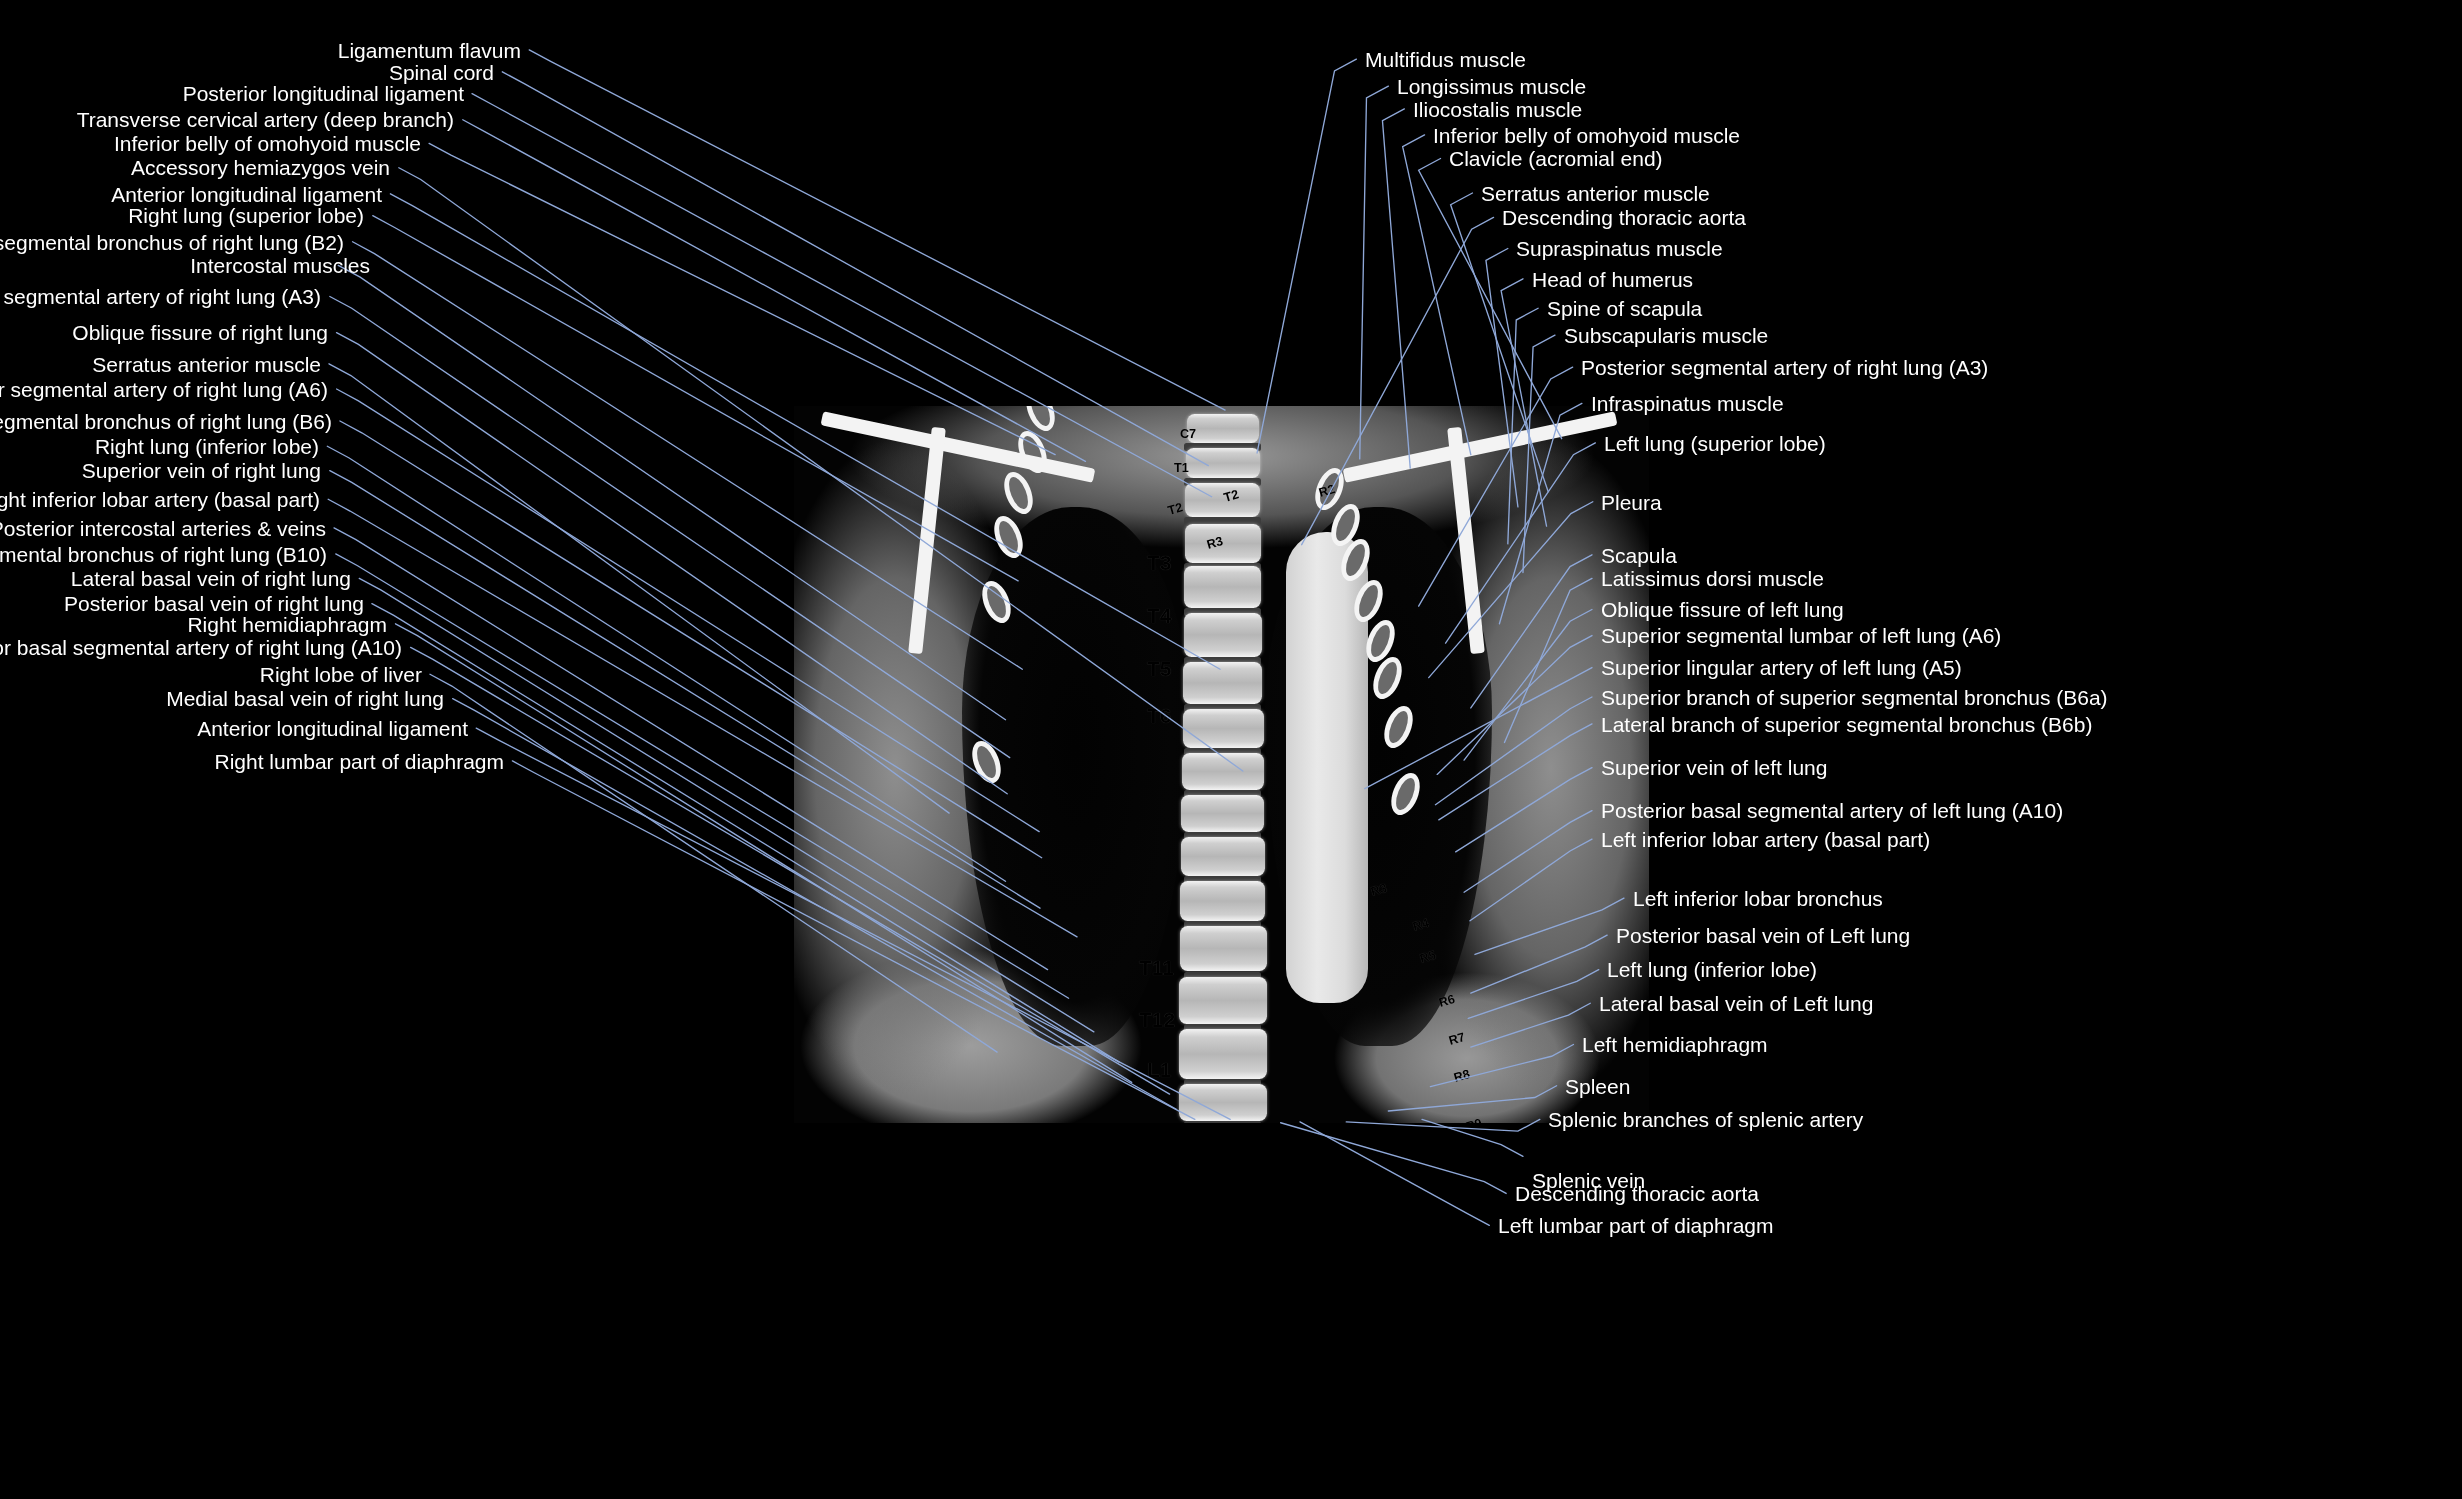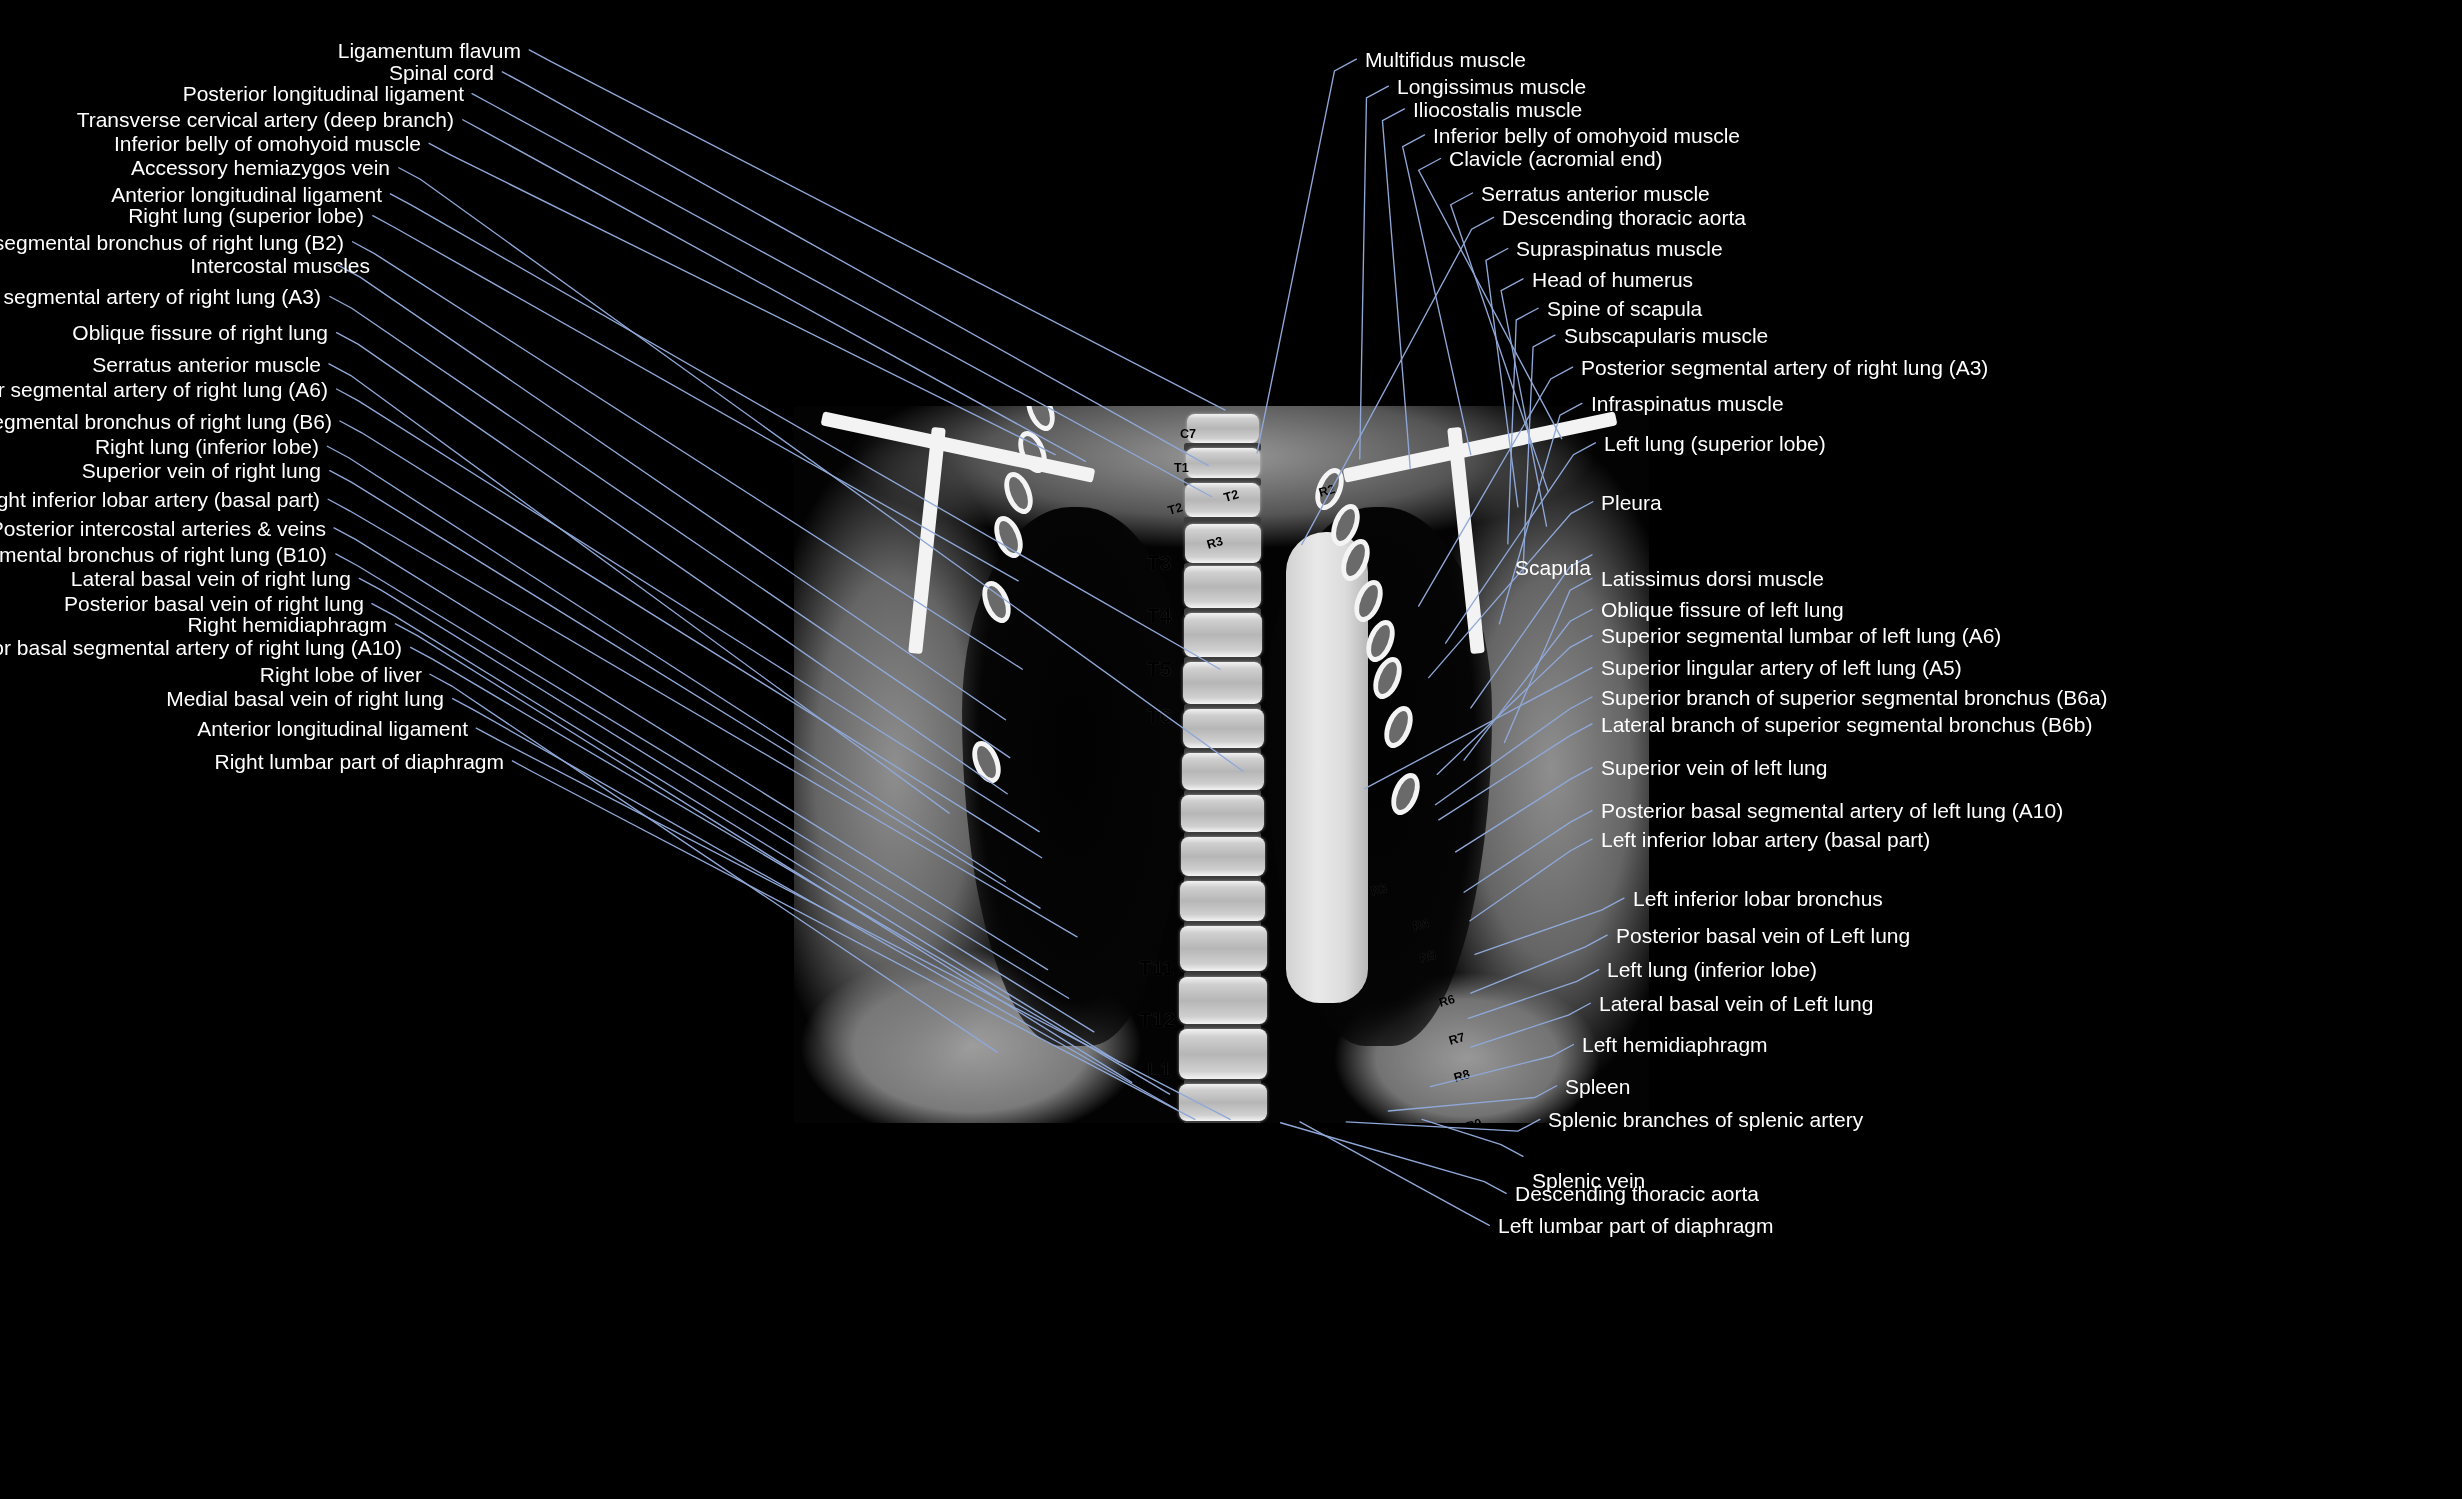--- a/index.html
+++ b/index.html
@@ -334,21 +334,21 @@
       <div class="label right" style="left: 1481px; top: 193px;">Serratus anterior muscle</div>
       <div class="label right" style="left: 1502px; top: 217px;">Descending thoracic aorta</div>
       <div class="label right" style="left: 1516px; top: 248px;">Supraspinatus muscle</div>
       <div class="label right" style="left: 1532px; top: 279px;">Head of humerus</div>
       <div class="label right" style="left: 1547px; top: 308px;">Spine of scapula</div>
       <div class="label right" style="left: 1564px; top: 335px;">Subscapularis muscle</div>
       <div class="label right" style="left: 1581px; top: 367px;">Posterior segmental artery of right lung (A3)</div>
       <div class="label right" style="left: 1591px; top: 403px;">Infraspinatus muscle</div>
       <div class="label right" style="left: 1604px; top: 443px;">Left lung (superior lobe)</div>
       <div class="label right" style="left: 1601px; top: 502px;">Pleura</div>
-      <div class="label right" style="left: 1515px; top: 555px; margin-top: 12px;">Scapula</div>
+      <div class="label right" style="left: 1601px; top: 555px;">Scapula</div>
       <div class="label right" style="left: 1601px; top: 578px;">Latissimus dorsi muscle</div>
       <div class="label right" style="left: 1601px; top: 609px;">Oblique fissure of left lung</div>
       <div class="label right" style="left: 1601px; top: 635px;">Superior segmental lumbar of left lung (A6)</div>
       <div class="label right" style="left: 1601px; top: 667px;">Superior lingular artery of left lung (A5)</div>
       <div class="label right" style="left: 1601px; top: 697px;">Superior branch of superior segmental bronchus (B6a)</div>
       <div class="label right" style="left: 1601px; top: 724px;">Lateral branch of superior segmental bronchus (B6b)</div>
       <div class="label right" style="left: 1601px; top: 767px;">Superior vein of left lung</div>
       <div class="label right" style="left: 1601px; top: 810px;">Posterior basal segmental artery of left lung (A10)</div>
       <div class="label right" style="left: 1601px; top: 839px;">Left inferior lobar artery (basal part)</div>
       <div class="label right" style="left: 1633px; top: 898px;">Left inferior lobar bronchus</div>

